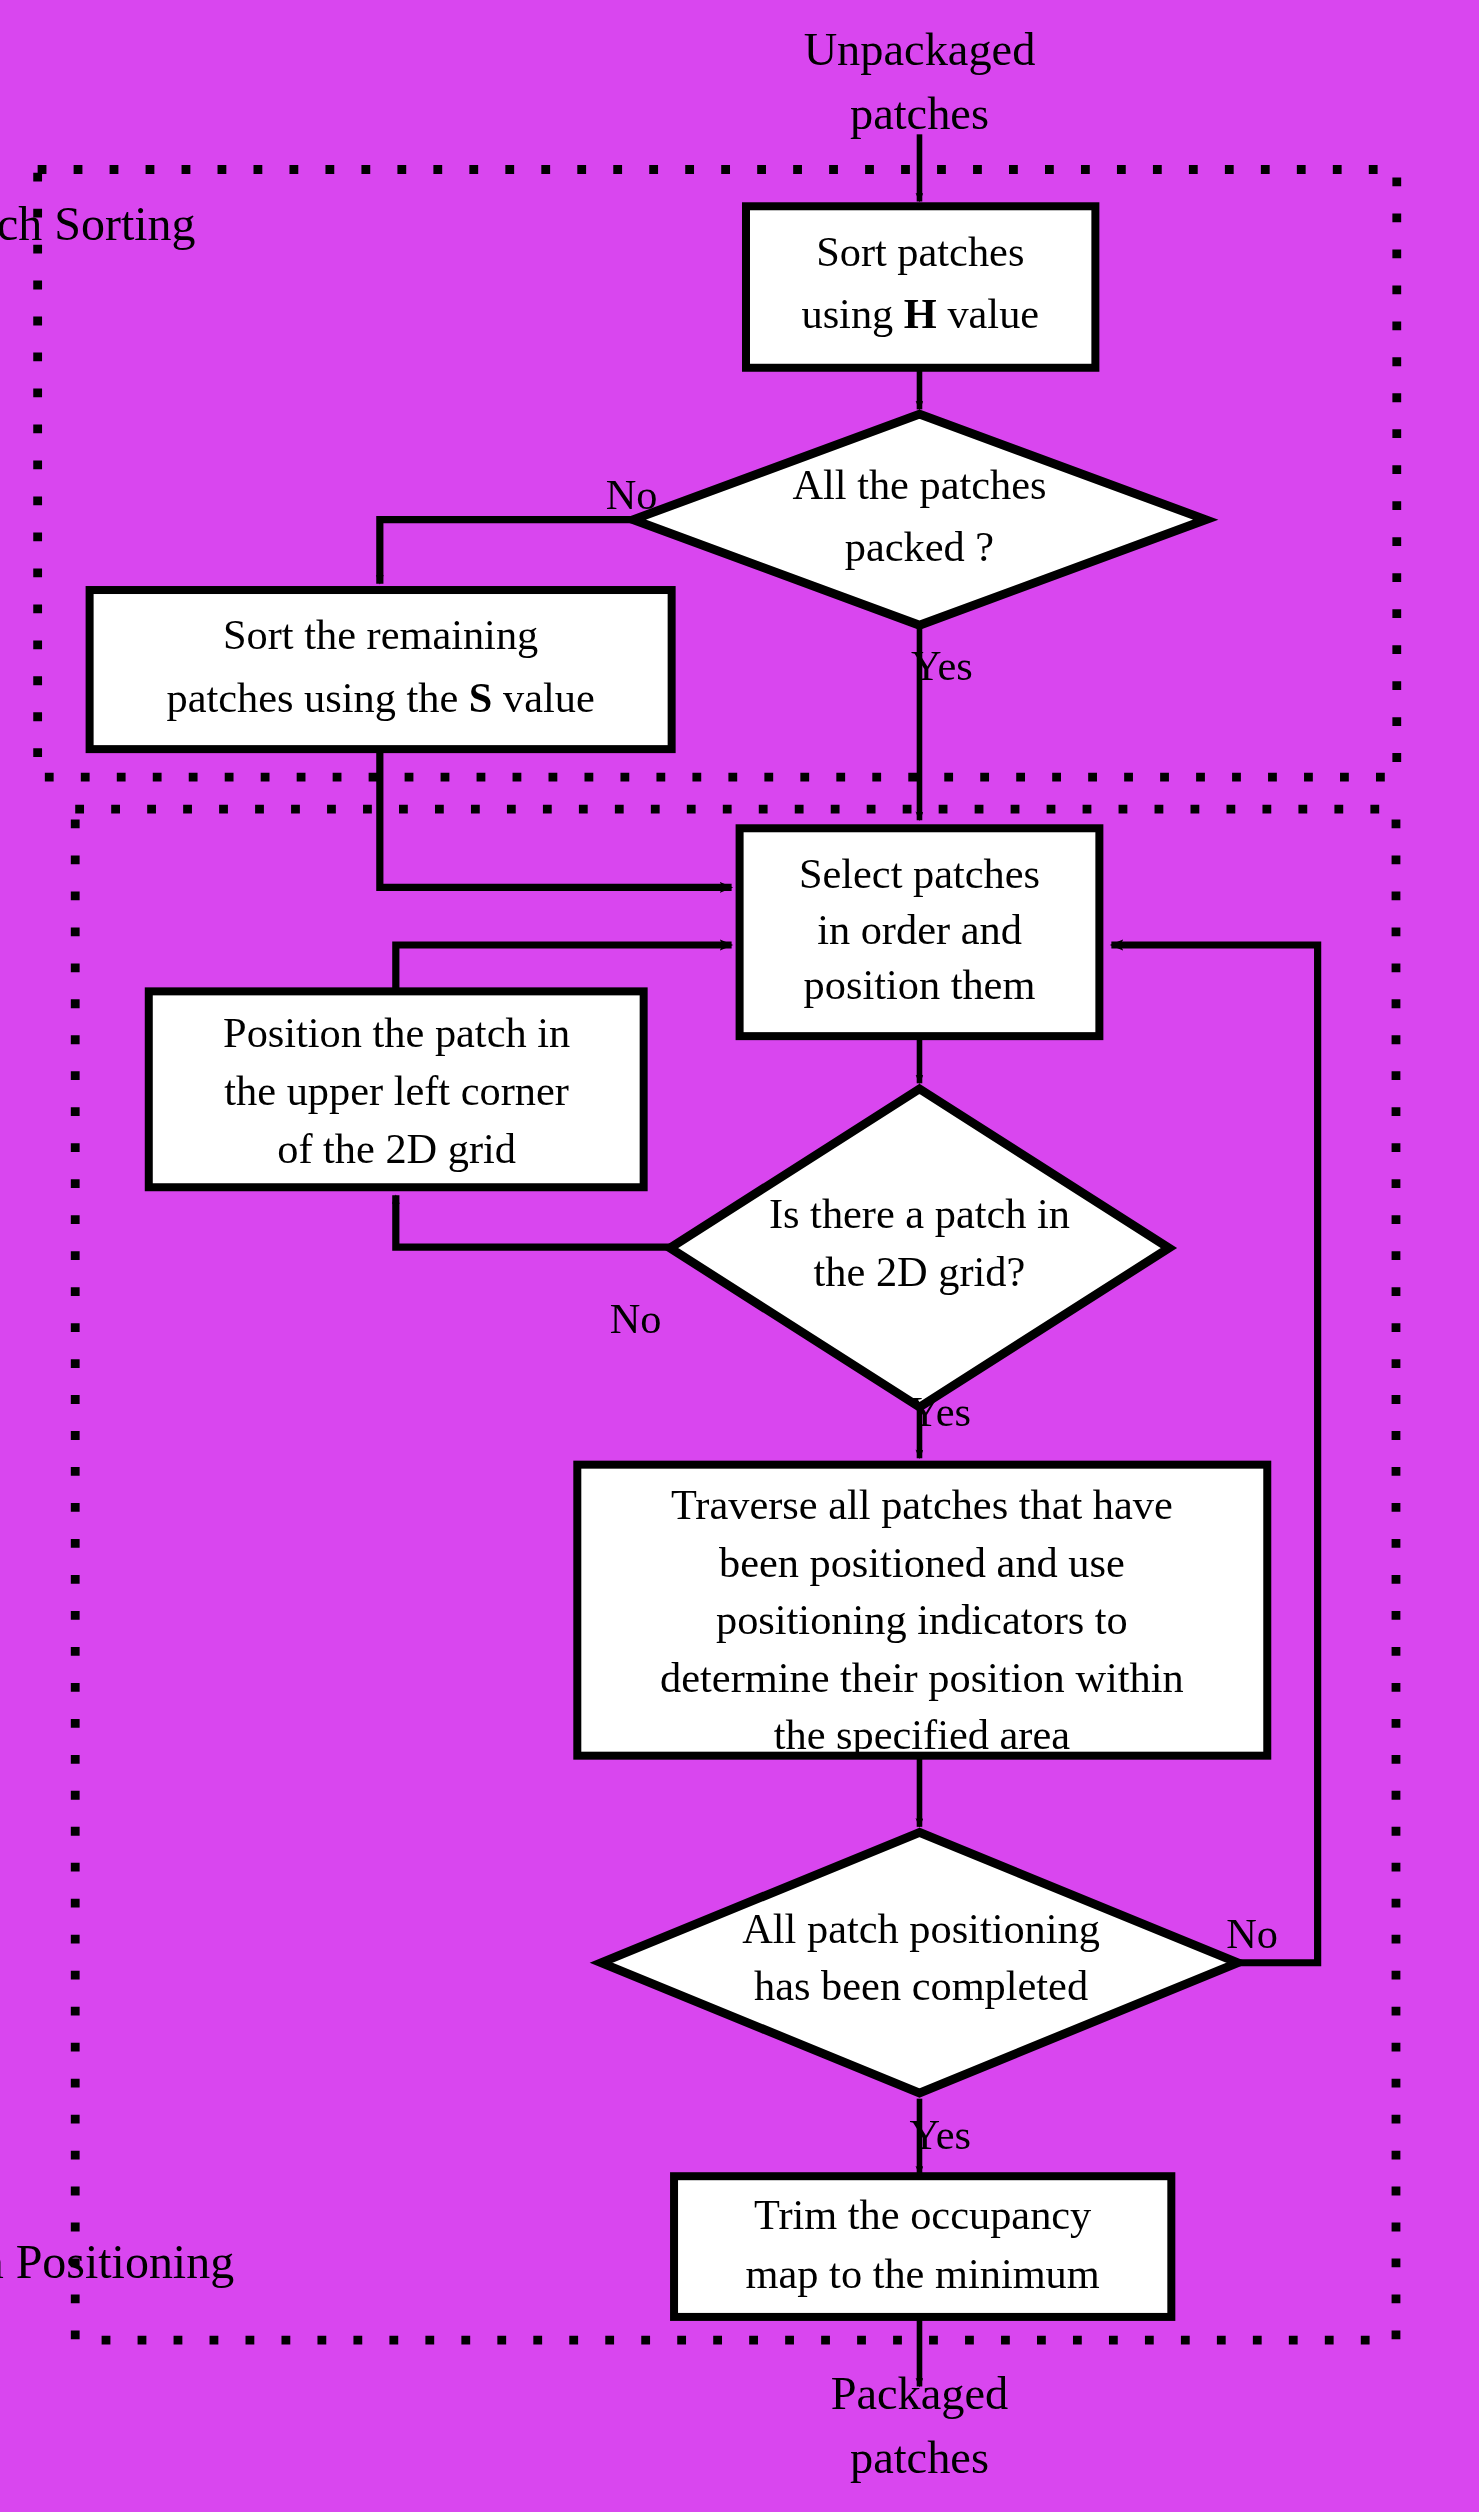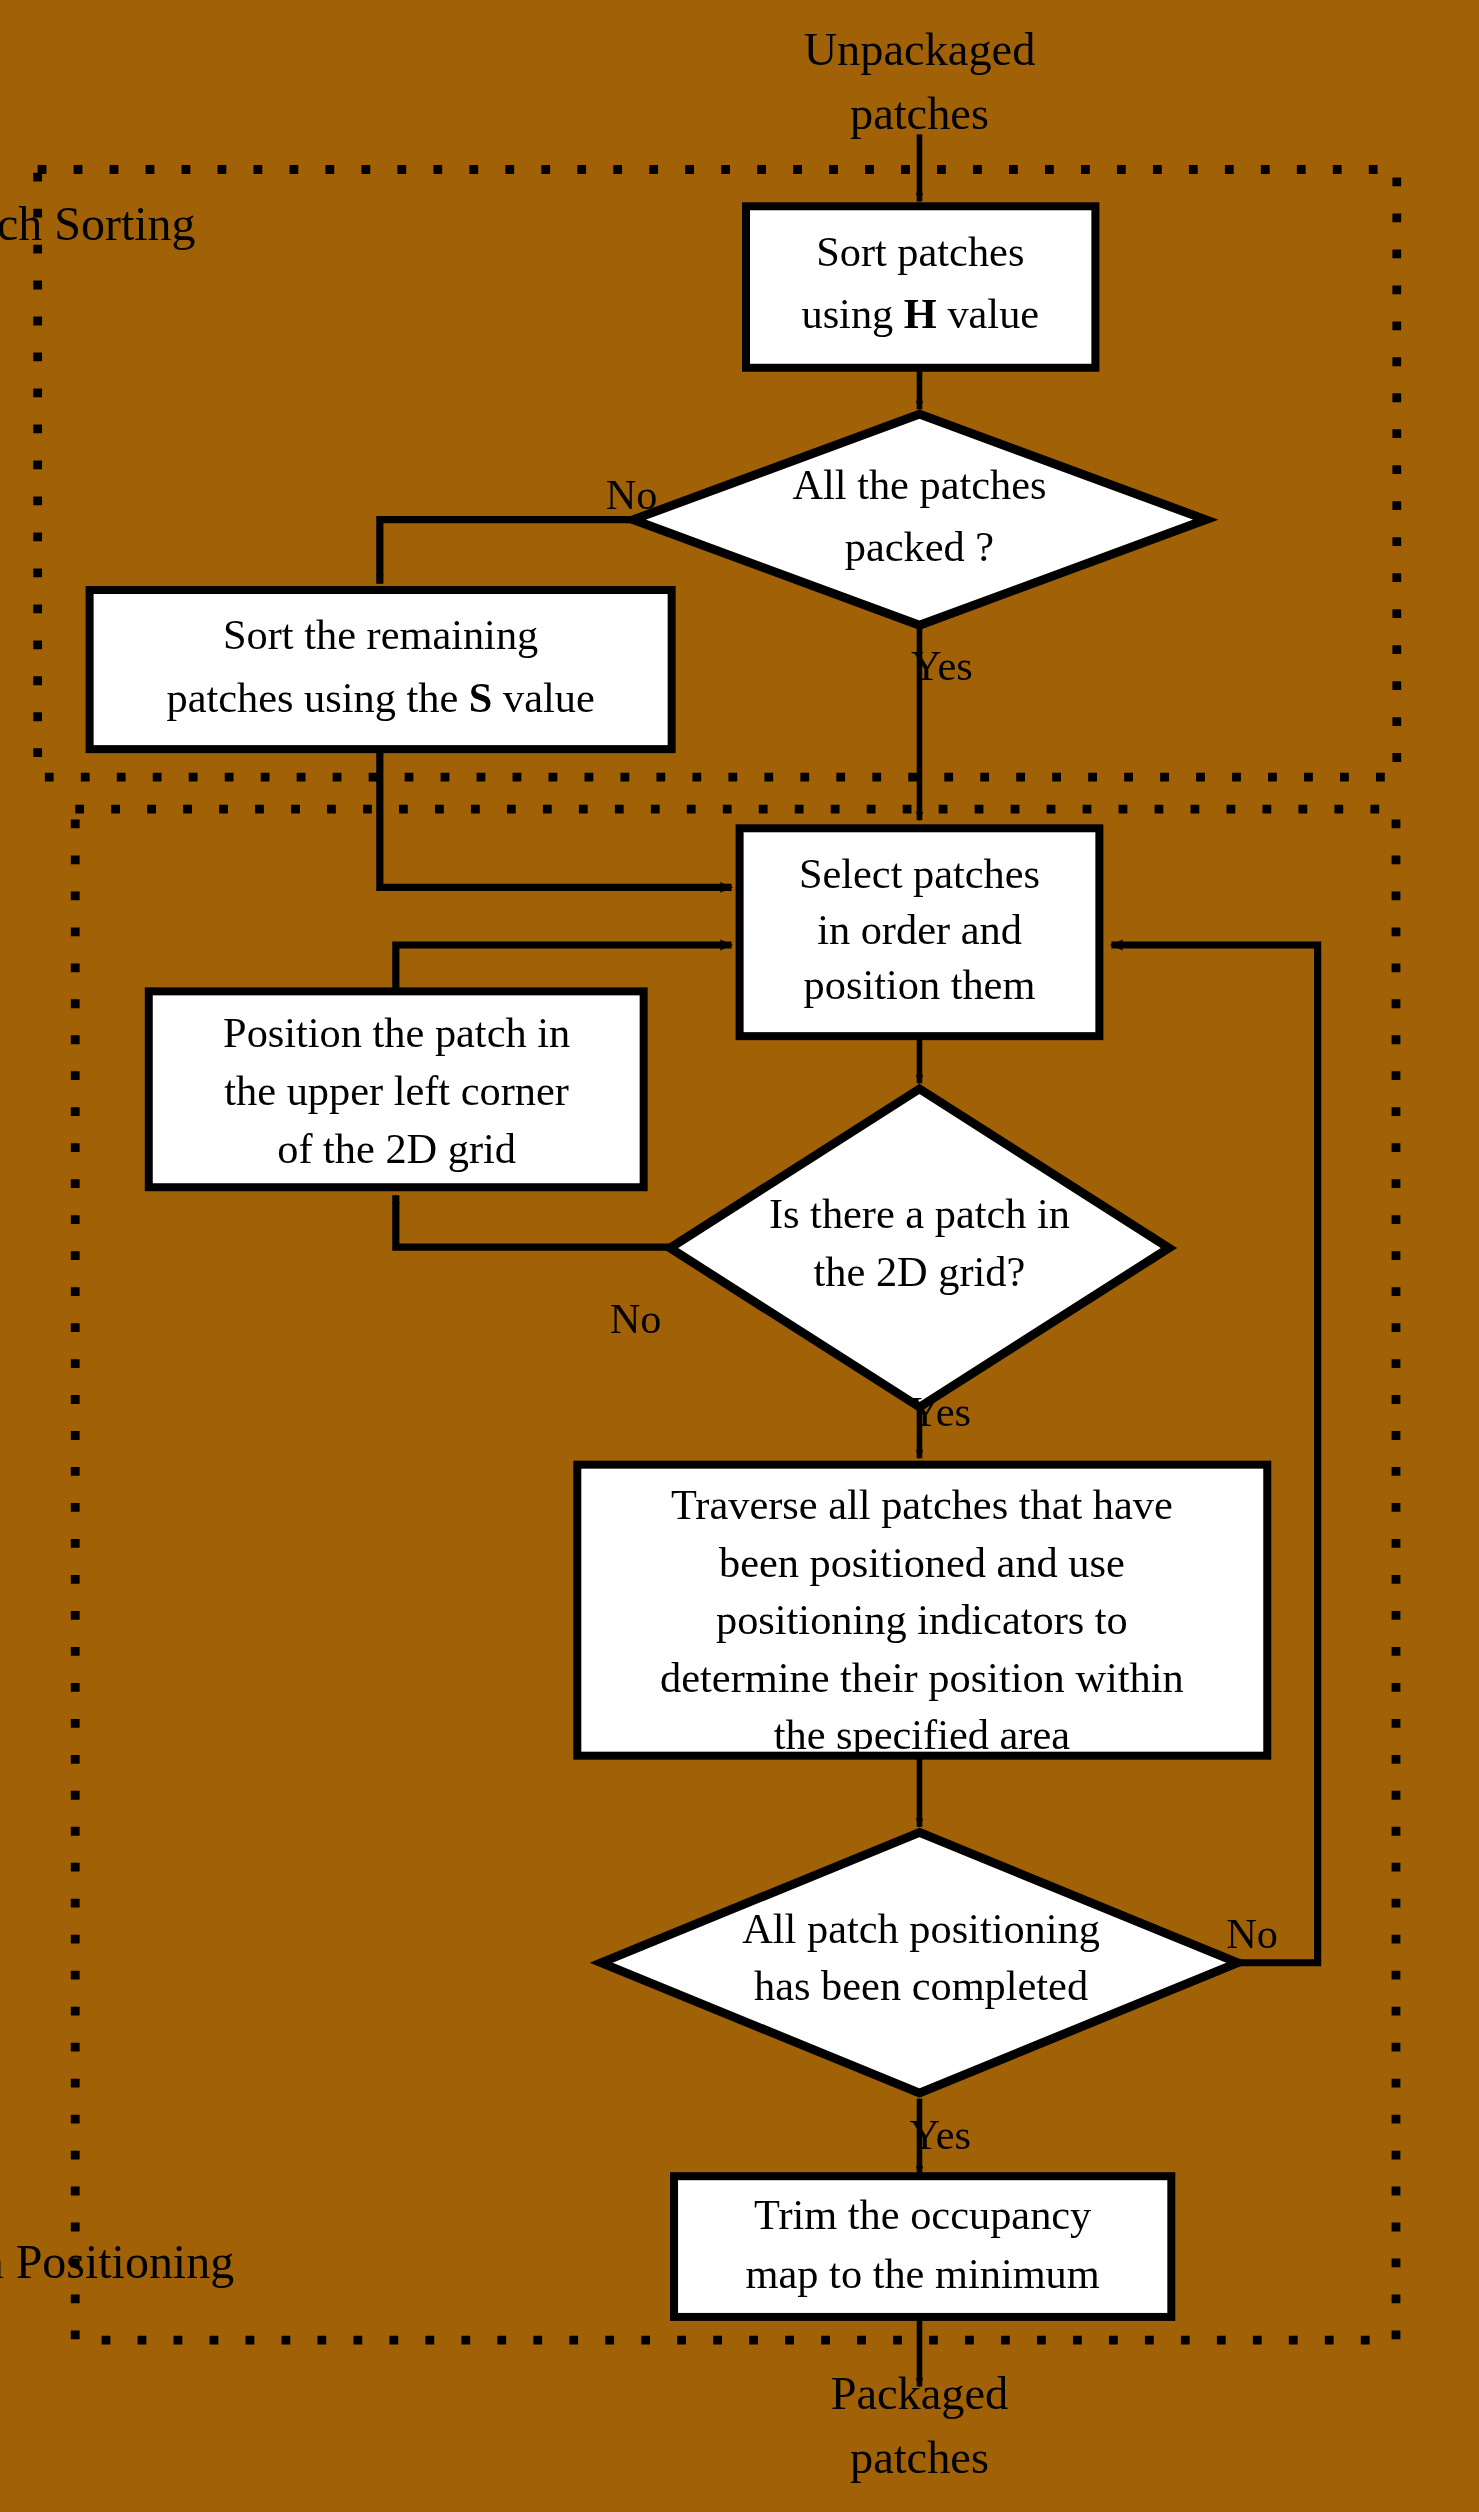--- a/index.html
+++ b/index.html
@@ -1,16 +1,16 @@
 <!DOCTYPE html>
 <html style="font-size:12.8px"><head>
 <meta charset="utf-8">
 <style>
   html,body{margin:0;padding:0;background:#ffffff;}
-  #stage{position:relative;width:1480px;height:2512px;background:#a16207;
+  #stage{position:relative;width:1480px;height:2512px;background:#d946ef;
          font-family:"Liberation Serif","DejaVu Serif",serif;}
   #stage svg{position:absolute;top:0;left:0;}
   .flowtext{font-family:"Liberation Serif","DejaVu Serif",serif;fill:#000;
             text-anchor:middle;dominant-baseline:middle;}
 </style>
 </head>
 <body>
 
 <div id="stage">
 <svg width="1480" height="2512" viewBox="0 0 1851 3142" xmlns="http://www.w3.org/2000/svg">

